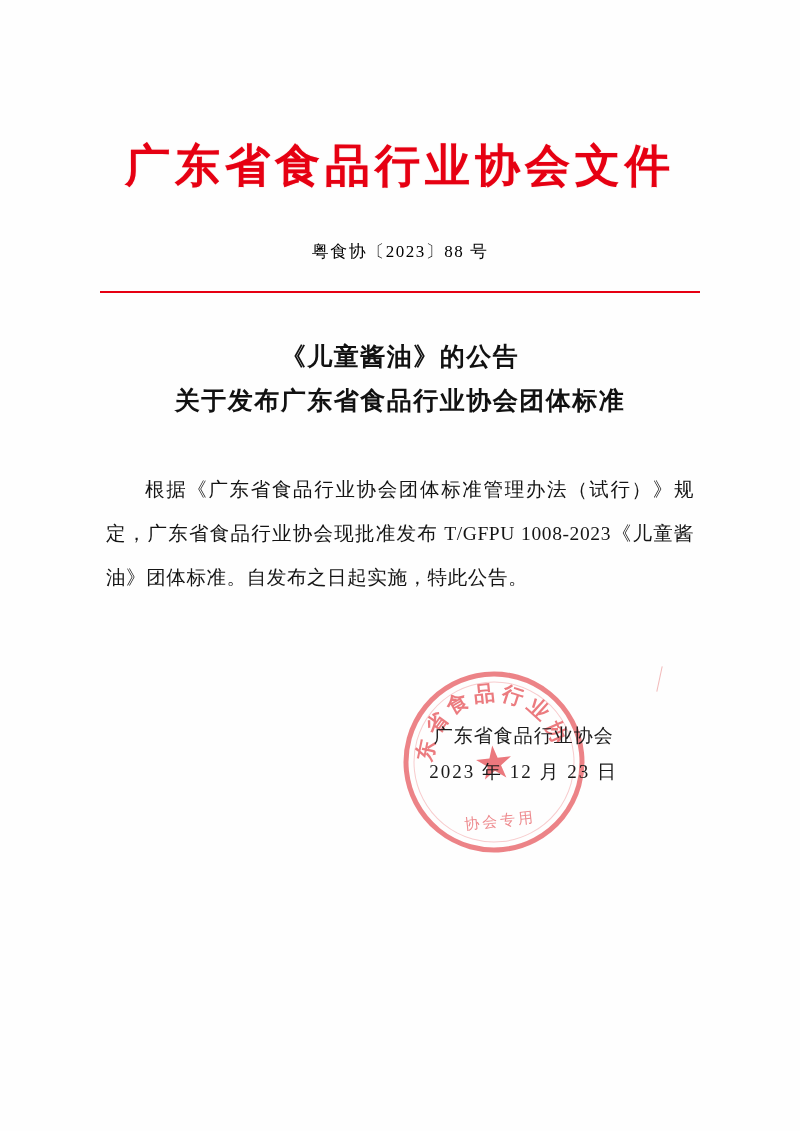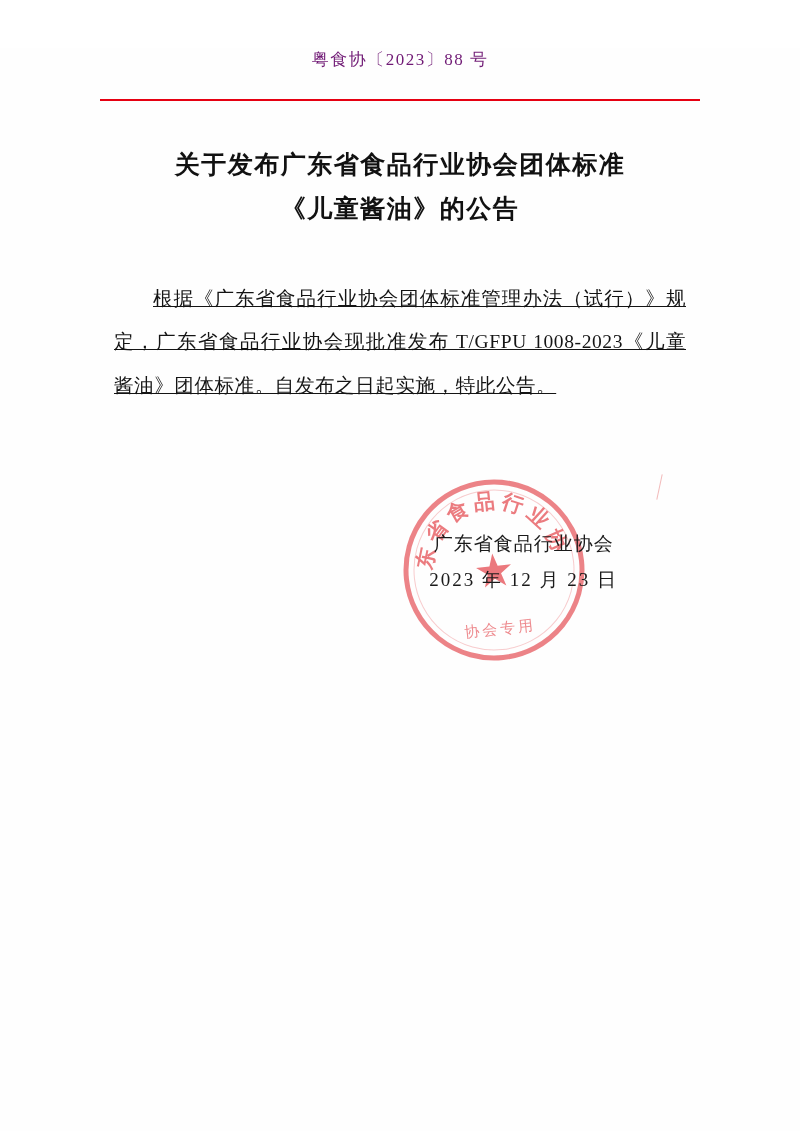--- a/index.html
+++ b/index.html
@@ -39,21 +39,21 @@
     line-height: 1.15;
     white-space: nowrap;
     text-shadow: 0 0 1px rgba(230,0,18,0.45);
   }
 
   .doc-number {
     text-align: center;
     margin-top: 48px;
     font-size: 17px;
     letter-spacing: 1.5px;
-    color: #701a75;
+    color: #000000;
     font-family: "Liberation Serif", "DejaVu Serif", serif;
   }
 
   .red-rule {
     margin-top: 28px;
     height: 2px;
     background: #e60012;
     width: 100%;
   }
 
@@ -77,23 +77,22 @@
     margin-top: 46px;
     font-size: 19.5px;
     line-height: 2.25;
     letter-spacing: 0.6px;
     text-align: justify;
     text-justify: inter-ideograph;
     color: #141414;
     padding: 0 6px;
   }
   .doc-body p {
-    margin: 8px;
+    margin: 0;
     text-indent: 2em;
-    text-decoration: underline;
   }
 
   
   .sign-block {
     position: relative;
     margin-top: 60px;
     height: 220px;
   }
   .sign-lines {
     position: absolute;
@@ -133,28 +132,31 @@
     height: 26px;
     background: rgba(220,60,60,0.35);
     transform: rotate(12deg);
   }
 </style>
 </head>
 <body>
 
 <div class="page">
 
+  <div class="masthead">
+    <div class="masthead-title">广东省食品行业协会文件</div>
+  </div>
 
   <div class="doc-number">粤食协〔2023〕88 号</div>
 
   <div class="red-rule"></div>
 
   <div class="doc-title">
+    <span class="line">《儿童酱油》的公告</span>
     <span class="line">关于发布广东省食品行业协会团体标准</span>
-    <span class="line">《儿童酱油》的公告</span>
   </div>
 
   <div class="doc-body">
     <p>根据《广东省食品行业协会团体标准管理办法（试行）》规定，广东省食品行业协会现批准发布 T/GFPU 1008-2023《儿童酱油》团体标准。自发布之日起实施，特此公告。</p>
   </div>
 
   <div class="sign-block">
 
     <div class="seal">
       <svg width="196" height="196" viewBox="0 0 196 196" xmlns="http://www.w3.org/2000/svg">

